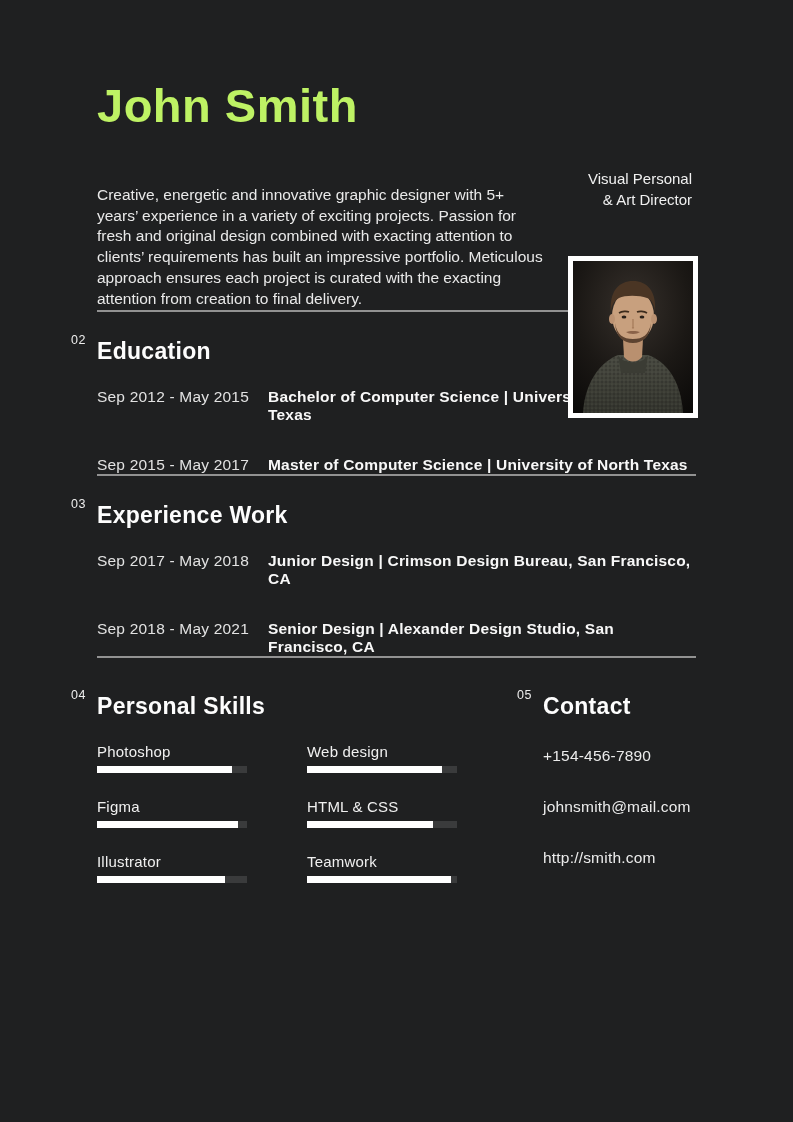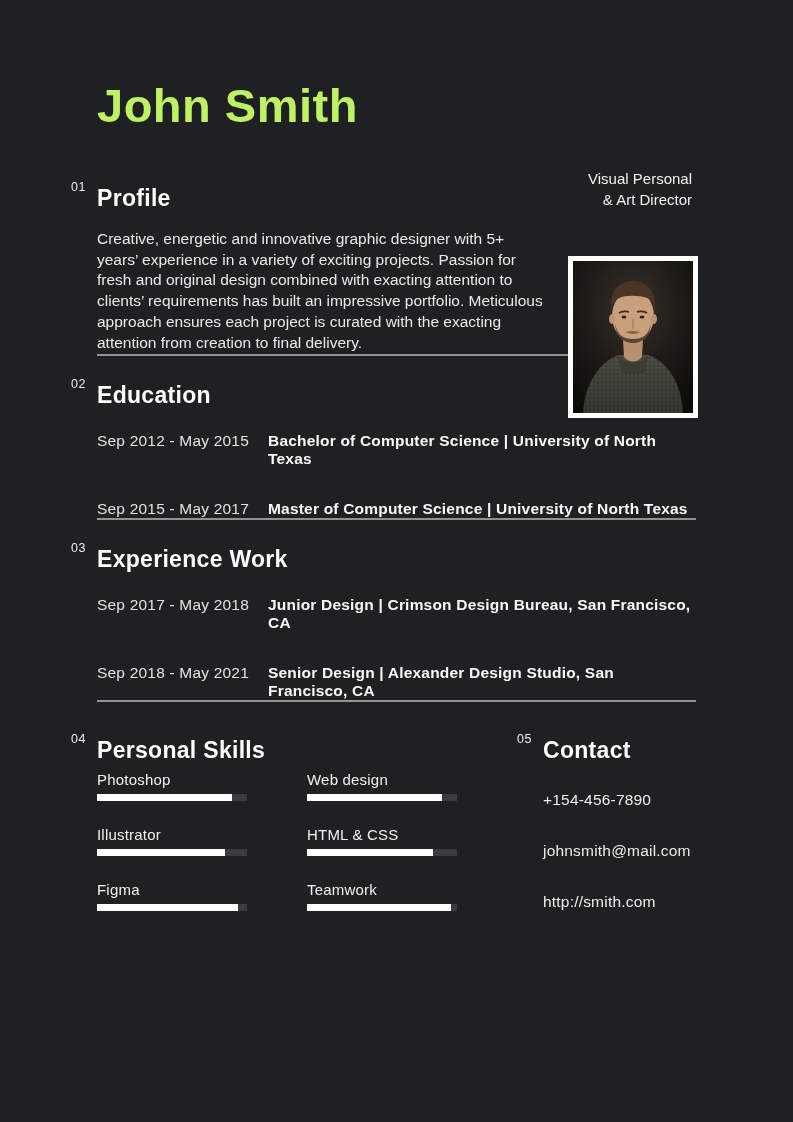--- a/index.html
+++ b/index.html
@@ -115,21 +115,21 @@
     letter-spacing: 0.2px;
   }
 
   
   .bottom-grid {
     margin-top: 35px;
     display: grid;
     grid-template-columns: 446px 1fr;
   }
   .skills-cols {
-    margin-top: 7px;
+    margin-top: 23px;
     display: grid;
     grid-template-columns: 150px 150px;
     column-gap: 60px;
     width: 360px;
   }
   .skill-item { margin-bottom: 25px; }
   .skill-label {
     font-size: 15px;
     color: #f0f0f0;
     margin-bottom: 6px;
@@ -206,24 +206,20 @@
       <ellipse cx="69" cy="56" rx="2.4" ry="1.6" fill="#2a211a"></ellipse>
 
       <path d="M60 58 L60 66 C58.5 67.5 61.5 67.5 60 66" stroke="#a97f5e" stroke-width="1.4" fill="none"></path>
 
       <path d="M42 62 C43 76 50 82 60 82 C70 82 77 76 78 62 C76 74 70 78 60 78 C50 78 44 74 42 62 Z" fill="#5d4330"></path>
       <path d="M53 71 C56 69.5 64 69.5 67 71 C64 73.5 56 73.5 53 71 Z" fill="#8a6248"></path>
     </svg>
   </div>
 
   <div class="profile-section">
-    <h2 class="section-heading">
-      <span class="section-num">01</span>
-      <span>Profile</span>
-    </h2>
     <p class="profile-text">Creative, energetic and innovative graphic designer with 5+ years’ experience in a variety of exciting projects. Passion for fresh and original design combined with exacting attention to clients’ requirements has built an impressive portfolio. Meticulous approach ensures each project is curated with the exacting attention from creation to final delivery.</p>
   </div>
 
   <hr class="divider hr-1">
 
   <div class="edu-section">
     <h2 class="section-heading">
       <span class="section-num">02</span>
       <span>Education</span>
     </h2>
@@ -275,30 +271,30 @@
         <div>
 
             <div class="skill-item">
               <div class="skill-label">Photoshop</div>
               <div class="skill-track">
                 <div class="skill-fill" style="width: 90%;"></div>
               </div>
             </div>
 
             <div class="skill-item">
+              <div class="skill-label">Figma</div>
+              <div class="skill-track">
+                <div class="skill-fill" style="width: 94%;"></div>
+              </div>
+            </div>
+
+            <div class="skill-item">
               <div class="skill-label">Illustrator</div>
               <div class="skill-track">
                 <div class="skill-fill" style="width: 85%;"></div>
-              </div>
-            </div>
-
-            <div class="skill-item">
-              <div class="skill-label">Figma</div>
-              <div class="skill-track">
-                <div class="skill-fill" style="width: 94%;"></div>
               </div>
             </div>
           </div>
         <div>
 
             <div class="skill-item">
               <div class="skill-label">Web design</div>
               <div class="skill-track">
                 <div class="skill-fill" style="width: 90%;"></div>
               </div>

